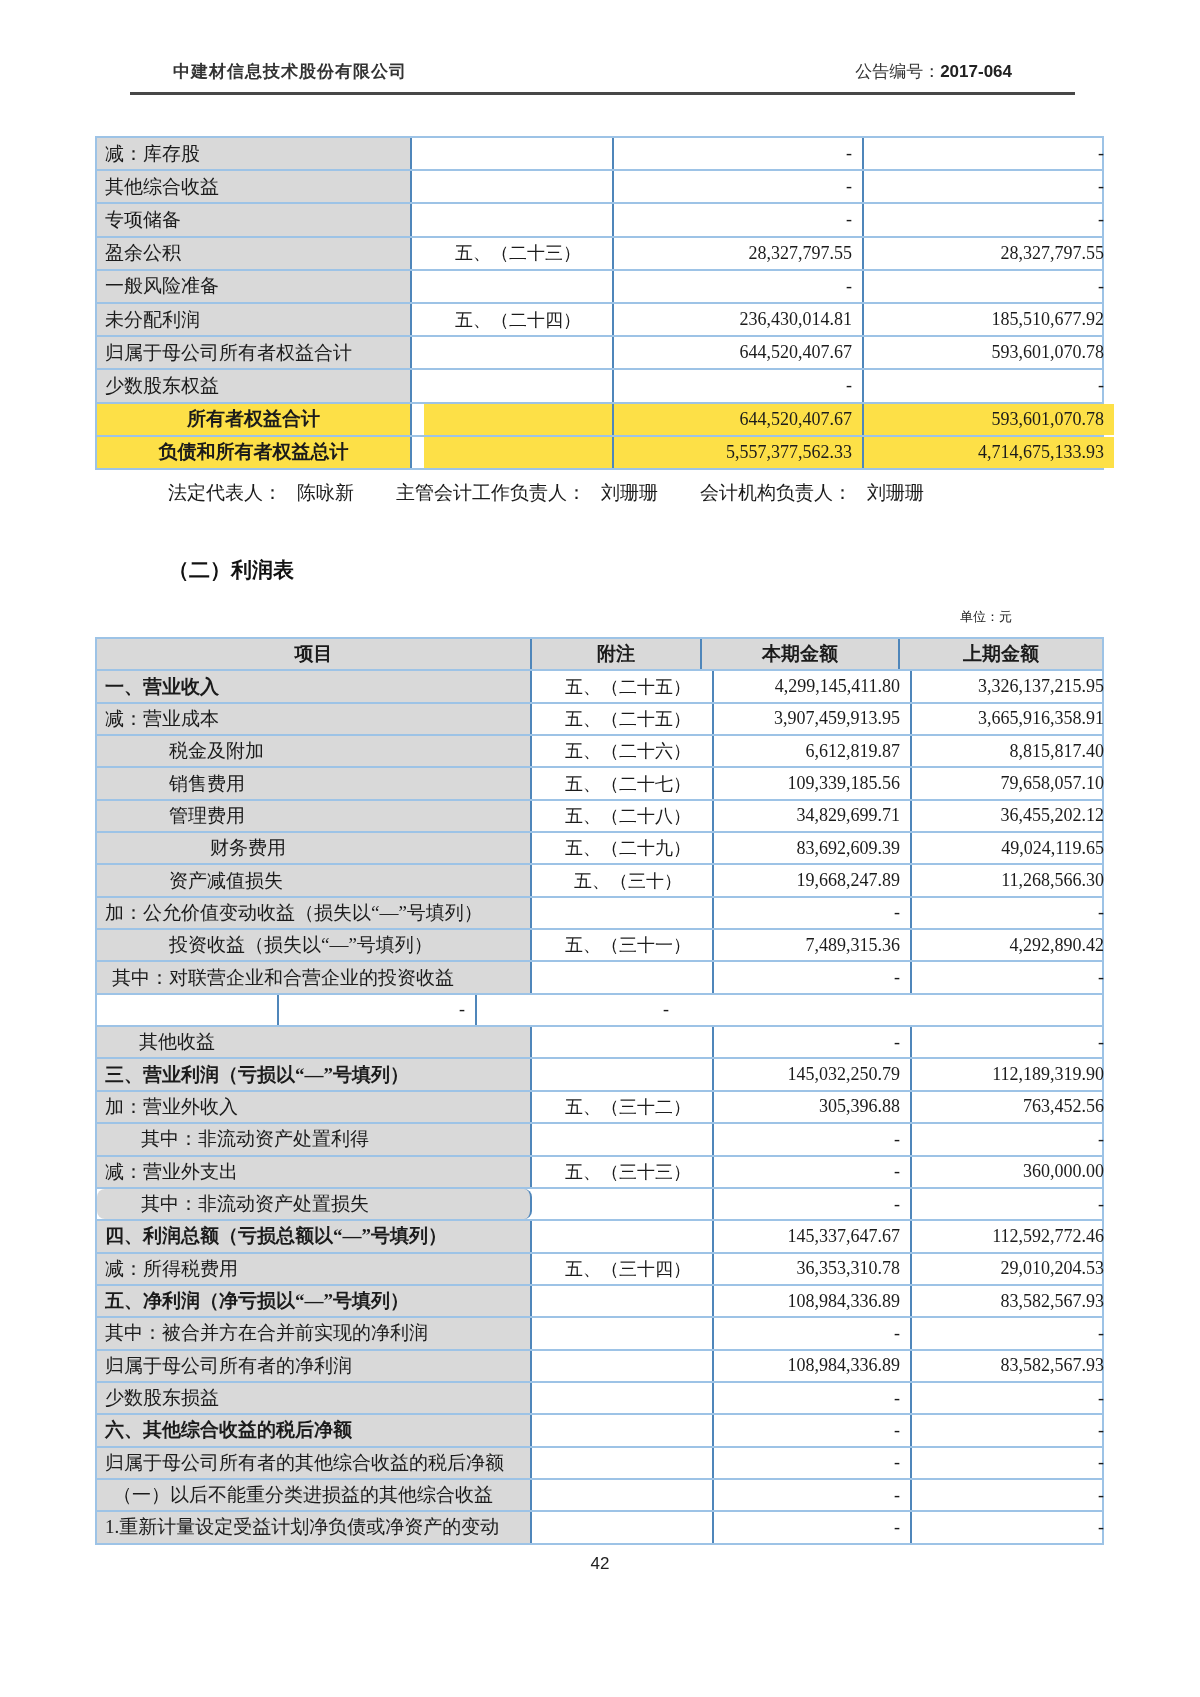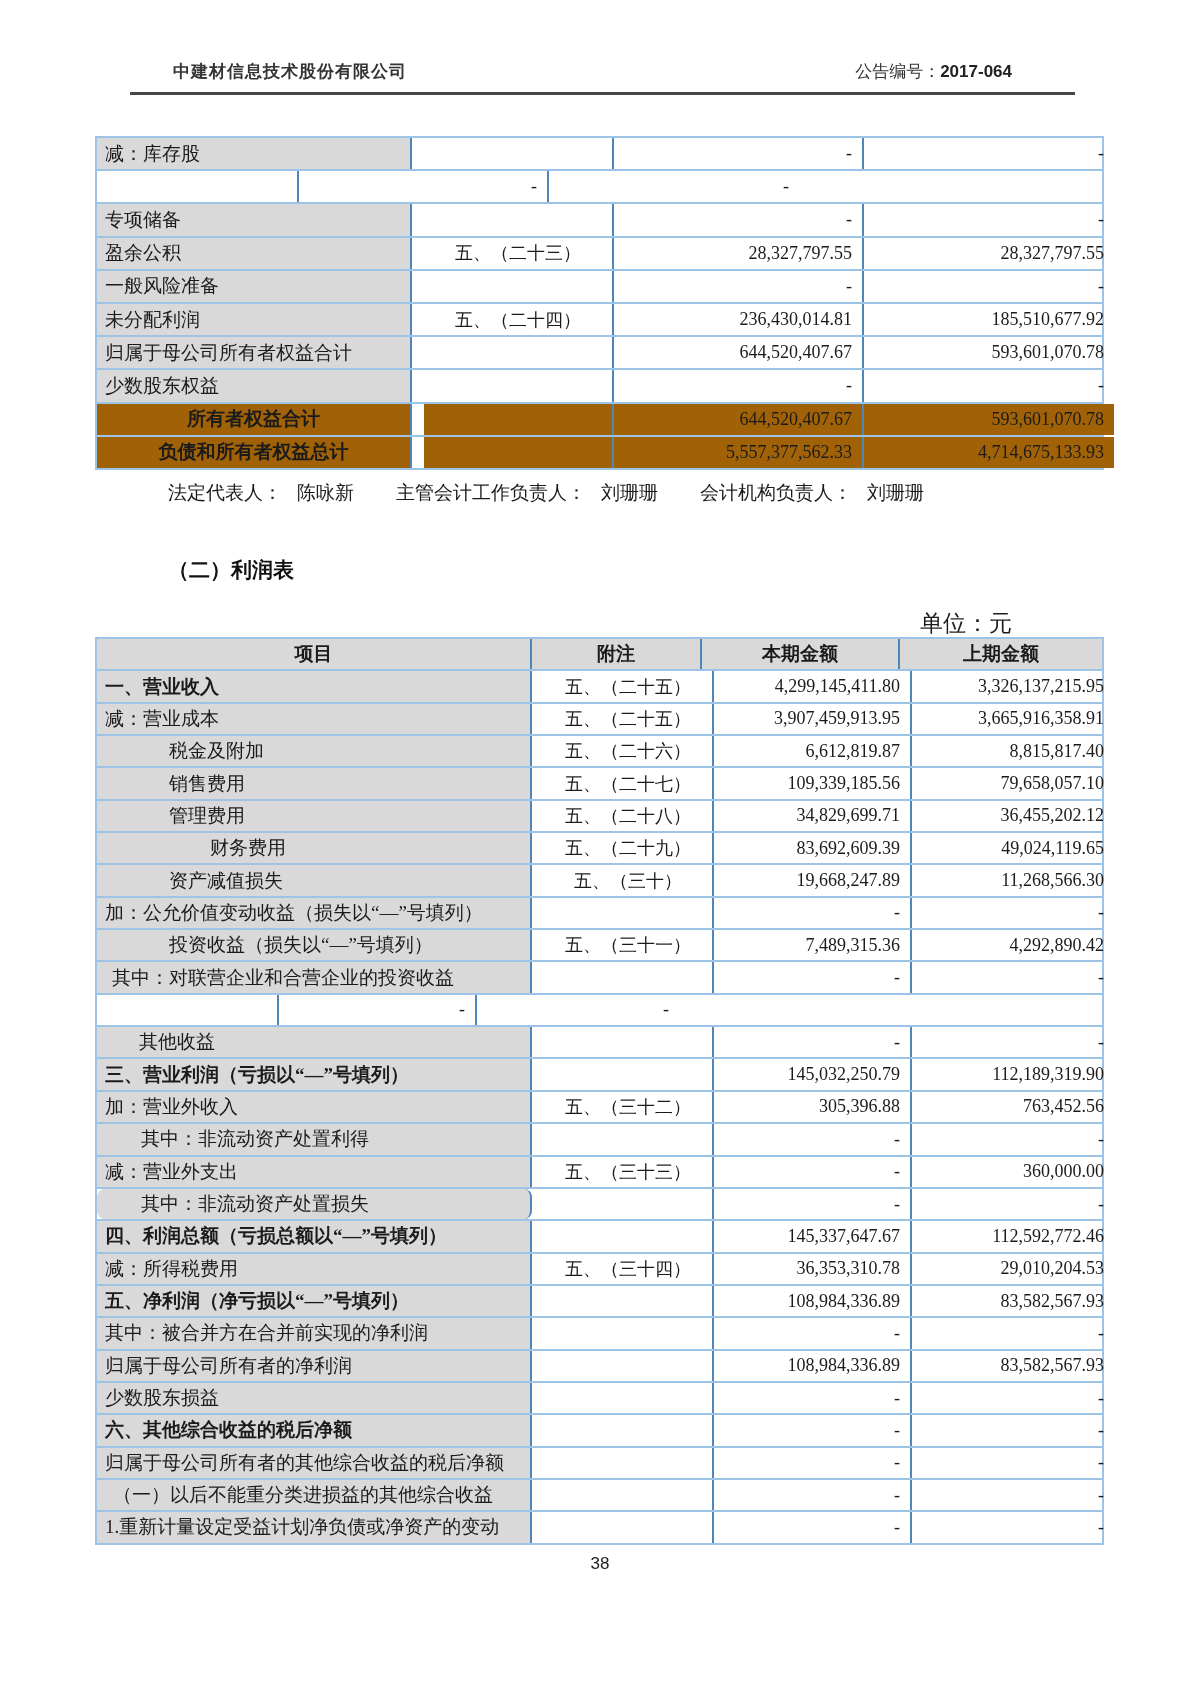--- a/index.html
+++ b/index.html
@@ -22,57 +22,58 @@
   .t1 .row{height:33.2px;}
   .t2 .row{height:32.35px;}
   .c{box-sizing:border-box;border-right:2px solid #4f86ba;display:flex;align-items:center;overflow:hidden;white-space:nowrap;}
   .c:last-child{border-right:none;}
   .label{padding-left:8px;font-size:19px;}
   .note{justify-content:center;font-size:18px;margin-left:12px;}
   .val{justify-content:flex-end;padding-right:10px;font-size:18px;}
   .bold{font-weight:700;}
   .centerlab{justify-content:center;padding-left:0;}
   .col0{background:#d9d9d9;}
-  .grayrow .c{background:#a16207;}
+  .grayrow .c{background:#fde047;}
   .t1 .col0{flex:0 0 315px;}
   .t1 .col1{flex:0 0 190px;}
   .t1 .col2{flex:0 0 250px;}
   .t1 .col3{flex:0 0 250px;}
   .t2 .col0{flex:0 0 435px;}
   .t2 .col1{flex:0 0 170px;}
   .t2 .col2{flex:0 0 198px;}
   .t2 .col3{flex:0 0 202px;}
   .hrow .c{background:#d9d9d9;font-weight:700;justify-content:center;font-size:19px;padding-left:0;}
 
   
   .sign{position:absolute;left:168px;top:480px;display:flex;gap:42px;font-size:19px;color:#1b1b1b;}
   .sgroup{display:flex;gap:15px;}
 
   .sec-title{position:absolute;left:168px;top:556px;font-size:21px;font-weight:700;color:#111;}
-  .unit{position:absolute;right:188px;top:608px;font-size:23px;}
+  .unit{position:absolute;right:188px;top:608px;font-size:13px;}
   .pageno{position:absolute;left:0;top:1554px;width:100%;text-align:center;font-size:17px;
           font-family:"Liberation Sans","DejaVu Sans",sans-serif;color:#222;}
 </style>
 </head>
 <body>
 
 <div class="page">
 
   <div class="hdr-company">中建材信息技术股份有限公司</div>
   <div class="hdr-notice"><span>公告编号：</span><span class="num">2017-064</span></div>
   <div class="hdr-rule"></div>
 
   <div class="tbl t1" id="t1">
       <div class="row">
         <div class="c col0 label">减：库存股</div>
         <div class="c col1 note"></div>
         <div class="c col2 val">-</div>
         <div class="c col3 val">-</div>
       </div>
       <div class="row">
+        <div class="c col0 label">其他综合收益</div>
         <div class="c col1 note"></div>
         <div class="c col2 val">-</div>
         <div class="c col3 val">-</div>
       </div>
       <div class="row">
         <div class="c col0 label">专项储备</div>
         <div class="c col1 note"></div>
         <div class="c col2 val">-</div>
         <div class="c col3 val">-</div>
       </div>
@@ -301,15 +302,15 @@
         <div class="c col3 val">-</div>
       </div>
       <div class="row">
         <div class="c col0 label">1.重新计量设定受益计划净负债或净资产的变动</div>
         <div class="c col1 note"></div>
         <div class="c col2 val">-</div>
         <div class="c col3 val">-</div>
       </div>
     </div>
 
-  <div class="pageno">38</div>
+  <div class="pageno">42</div>
 
 </div>
 
 </body></html>

